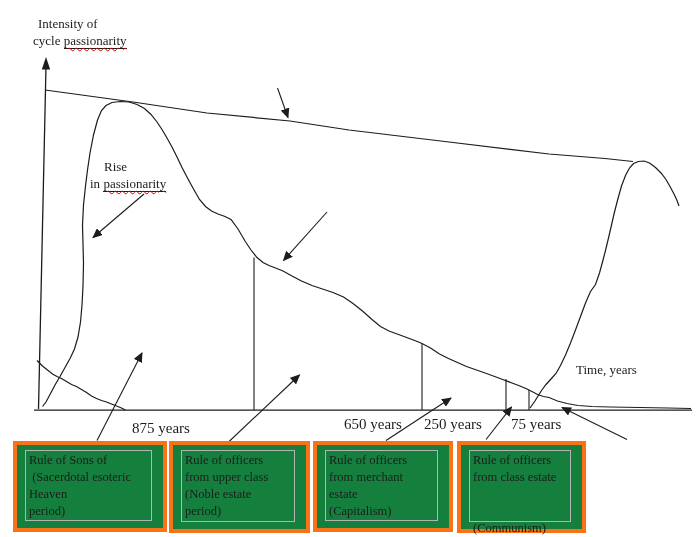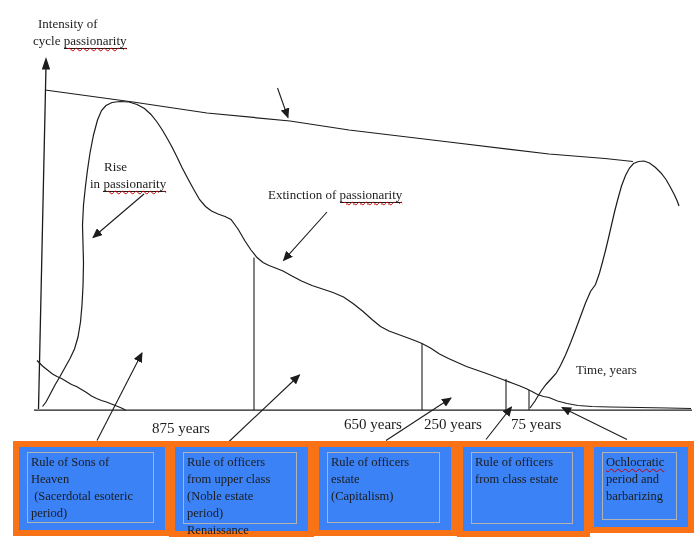--- a/index.html
+++ b/index.html
@@ -11,21 +11,21 @@
   .lbl { position:absolute; white-space:pre; }
   .f13 { font-size:13px; line-height:17px; }
   .f15 { font-size:15px; line-height:18px; }
   .title-lbl { font-style:italic; font-size:15.5px; }
   .u-line { border-bottom:1px solid #1c1c1c; }
   .u-wave {
     text-decoration-line:underline; text-decoration-style:wavy;
     text-decoration-color:#cc0000; text-decoration-thickness:1px;
     text-underline-offset:2px;
   }
-  .pbox { position:absolute; border:6px solid #f97316; background:#3b82f6; }
+  .pbox { position:absolute; border:4px solid #f97316; background:#15803d; }
   .pbox-inner {
     position:absolute; left:8px; right:11px; top:5px; bottom:7px;
     border:1px solid #b3b3b3; padding:1px 3px; overflow:visible;
   }
   .box-line { font-size:12.5px; line-height:17px; min-height:17px; white-space:pre; }
 </style>
 </head>
 <body>
 
 <div class="stage">
@@ -83,66 +83,59 @@
     <path d="M627 439.5 L562 407.5" stroke="#1c1c1c" stroke-width="1.1" fill="none" marker-end="url(#ah)"></path>
   </svg>
 
   <div class="lbl f13" style="left:38px; top:15px;">Intensity of</div>
   <div class="lbl f13" style="left:33px; top:32px;"><span>cycle </span><span class="u-line"><span class="u-wave">passionarity</span></span></div>
 
 
   <div class="lbl f13" style="left:104px; top:158px;text-align:right;">Rise</div>
   <div class="lbl f13" style="left:90px; top:175px;"><span>in </span><span class="u-line"><span class="u-wave">passionarity</span></span></div>
 
-  <div class="lbl f13" style="left:268px; top:186px;"><span>Extinction of </span><span class="u-line"><span class="u-wave">passionarity</span></span></div>
 
   <div class="lbl f13" style="left:576px; top:361px;">Time, years</div>
 
-  <div class="lbl f15" style="left:132px; top:419px;margin-left:20px;">875 years</div>
+  <div class="lbl f15" style="left:132px; top:419px;">875 years</div>
   <div class="lbl f15" style="left:319px; top:415px;margin-left:25px;">650 years</div>
   <div class="lbl f15" style="left:424px; top:415px;">250 years</div>
   <div class="lbl f15" style="left:511px; top:415px;">75 years</div>
 
   <div class="pbox" style="left:13px; top:441px; width:146px; height:83px;">
     <div class="pbox-inner">
       <div class="box-line">Rule of Sons of</div>
+      <div class="box-line"> (Sacerdotal esoteric</div>
       <div class="box-line">Heaven</div>
-      <div class="box-line"> (Sacerdotal esoteric</div>
       <div class="box-line">period)</div>
     </div>
   </div>
 
   <div class="pbox" style="left:169px; top:441px; width:133px; height:84px;">
     <div class="pbox-inner">
       <div class="box-line">Rule of officers</div>
       <div class="box-line">from upper class</div>
       <div class="box-line">(Noble estate</div>
       <div class="box-line">period)</div>
-      <div class="box-line">Renaissance</div>
     </div>
   </div>
 
   <div class="pbox" style="left:313px; top:441px; width:132px; height:83px;">
     <div class="pbox-inner">
       <div class="box-line">Rule of officers</div>
+      <div class="box-line">from merchant</div>
       <div class="box-line">estate</div>
       <div class="box-line">(Capitalism)</div>
     </div>
   </div>
 
   <div class="pbox" style="left:457px; top:441px; width:121px; height:84px;">
     <div class="pbox-inner">
       <div class="box-line">Rule of officers</div>
       <div class="box-line">from class estate</div>
       <div class="box-line"></div>
       <div class="box-line"></div>
+      <div class="box-line">(Communism)</div>
     </div>
   </div>
 
-  <div class="pbox" style="left:588px; top:441px; width:94px; height:80px;">
-    <div class="pbox-inner">
-      <div class="box-line"><span class="u-wave">Ochlocratic</span></div>
-      <div class="box-line">period and</div>
-      <div class="box-line">barbarizing</div>
-    </div>
-  </div>
 
 </div>
 
 </body></html>

